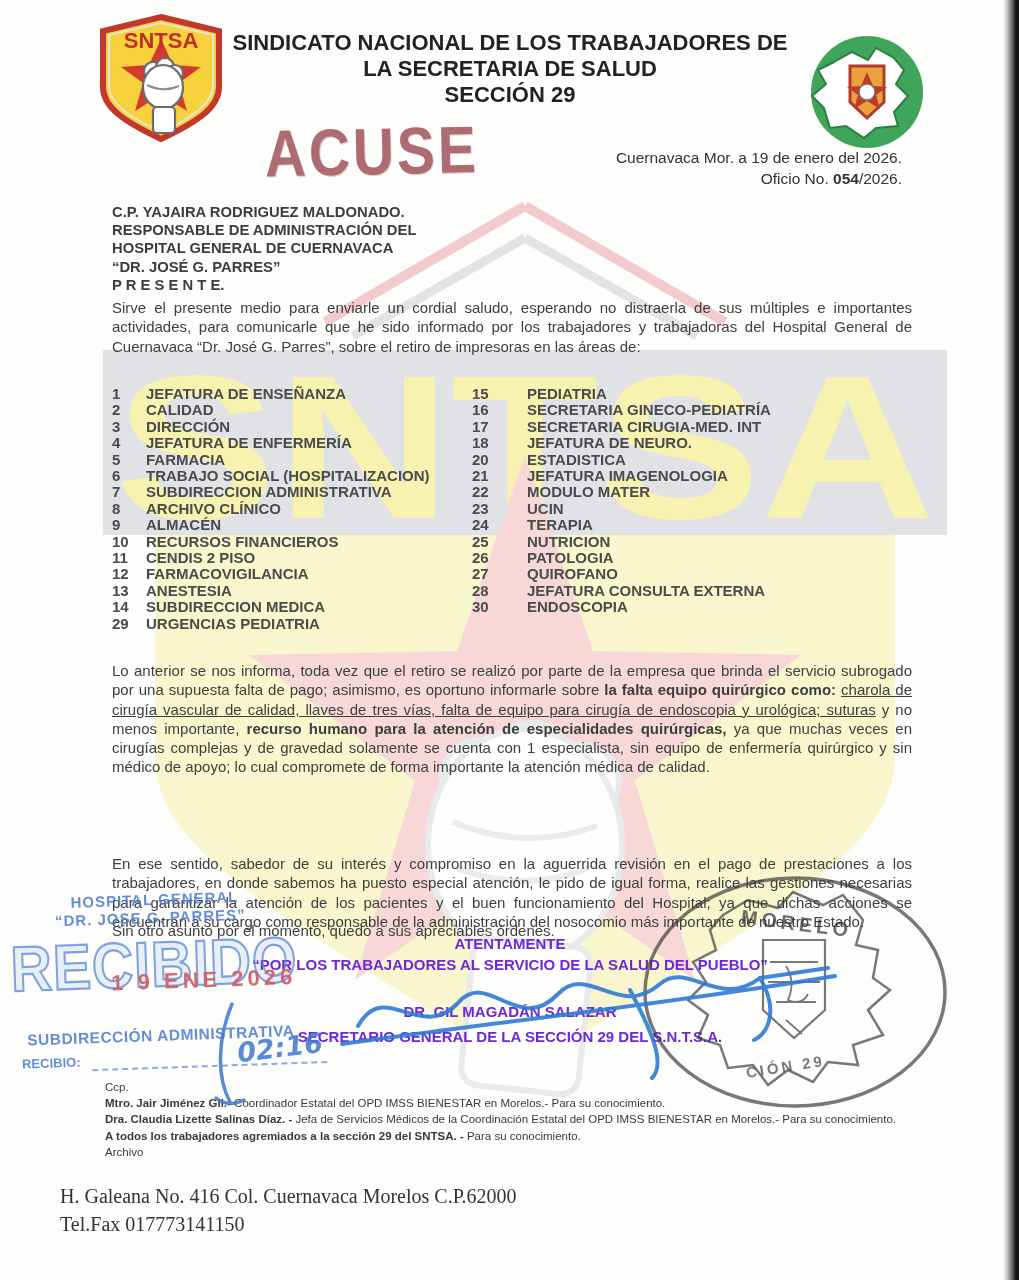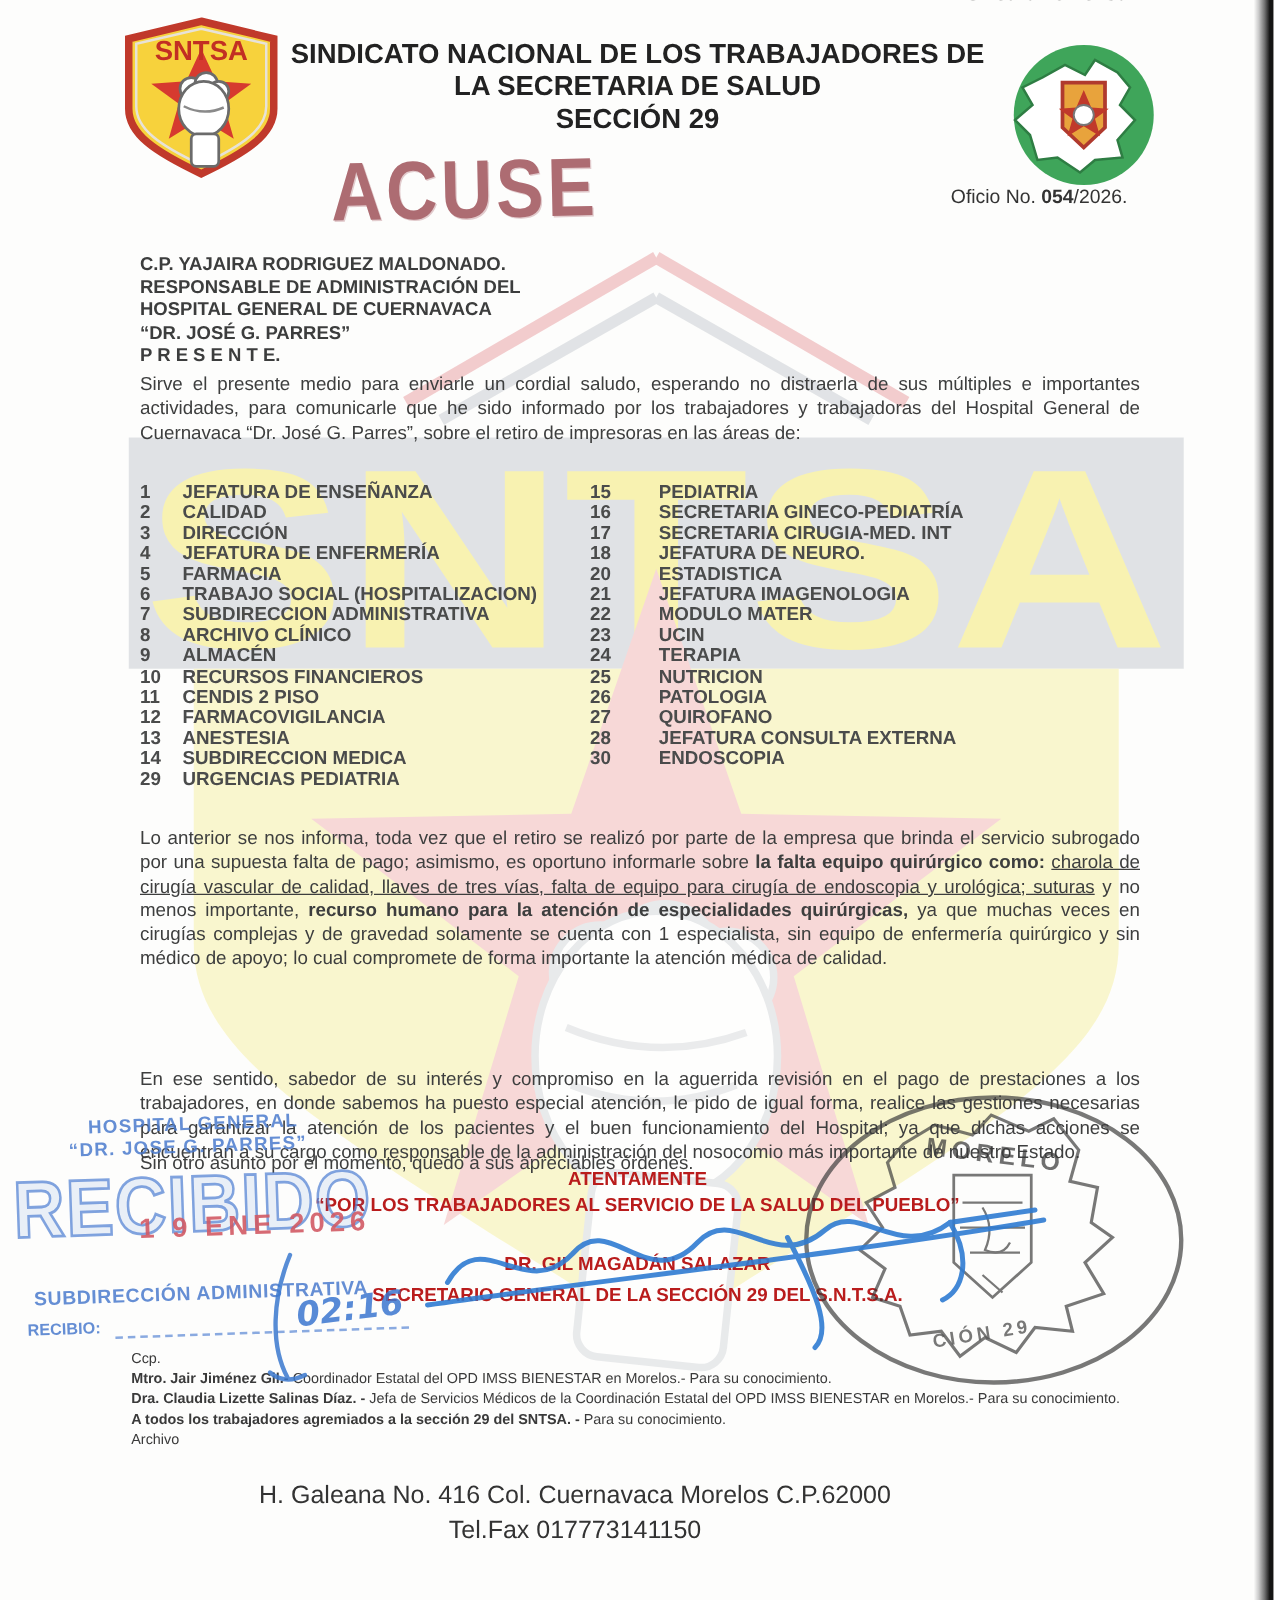--- a/index.html
+++ b/index.html
@@ -24,30 +24,30 @@
   .p3{top:844px;margin-top:10px;}
   .closing{top:921px;text-align:left;}
   
   .col{top:386px;font-weight:700;font-size:15px;line-height:16.4px;color:#4a4b4b;}
   .col-left{left:112px;width:360px;}
   .col-right{left:472px;width:440px;}
   .row{display:flex;}
   .row .num{flex:0 0 34px;}
   .col-right .row .num{flex:0 0 55px;}
   
-  .sigline{left:110px;width:800px;text-align:center;font-weight:700;font-size:15px;color:#b91c1c;}
+  .sigline{left:110px;width:800px;text-align:center;font-weight:700;font-size:15px;color:#6d28d9;}
   .salutation{top:935px;}
   .motto{top:956px;}
   .sig-name{top:1003px;}
   .sig-title{top:1028px;}
   
   .ccp{left:105px;top:1079px;width:850px;font-size:11.5px;line-height:16.2px;color:#3a3a3a;}
   
-  .footer{left:60px;top:1182px;width:800px;text-align:center;
-    font-family:Liberation Sans, sans-serif;font-size:20px;line-height:28px;color:#333;}
+  .footer{left:60px;top:1182px;width:800px;text-align:left;
+    font-family:Liberation Serif, serif;font-size:20px;line-height:28px;color:#333;}
   
   .recibido{left:8px;top:890px;width:345px;height:205px;transform:rotate(-2deg);transform-origin:left top;
     color:rgba(74,122,205,.85);z-index:6;}
   .recibido .hosp1{left:62px;top:6px;font-size:15px;font-weight:700;letter-spacing:1px;}
   .recibido .hosp2{left:46px;top:24px;font-size:15px;font-weight:700;letter-spacing:1px;}
   .recibido .bigword{left:0px;top:42px;width:345px;font-size:57px;font-weight:800;letter-spacing:1px;
     color:rgba(90,138,215,.12);-webkit-text-stroke:2px rgba(88,134,212,.75);transform:scaleY(1.12);transform-origin:top left;}
   .recibido .rdate{left:100px;top:84px;font-size:22px;font-weight:700;letter-spacing:4px;color:rgba(210,90,100,.9);}
   .recibido .dept{left:14px;top:142px;font-size:15.5px;font-weight:700;letter-spacing:.5px;}
   .recibido .reclabel{left:8px;top:167px;font-size:13px;font-weight:700;}
@@ -121,20 +121,21 @@
 
   <div class="abs union-title">
     <div>SINDICATO NACIONAL DE LOS TRABAJADORES DE</div>
     <div>LA SECRETARIA DE SALUD</div>
     <div>SECCIÓN 29</div>
   </div>
 
   <div class="abs acuse">ACUSE</div>
 
   <div class="abs dateline">
+    <div>Cuernavaca Mor. a 19 de enero del 2026.</div>
     <div><span>Oficio No. </span><span style="font-weight: 700;">054</span><span>/2026.</span></div>
   </div>
 
   <div class="abs addressee">
     <div>C.P. YAJAIRA RODRIGUEZ MALDONADO.</div>
     <div>RESPONSABLE DE ADMINISTRACIÓN DEL</div>
     <div>HOSPITAL GENERAL DE CUERNAVACA</div>
     <div>“DR. JOSÉ G. PARRES”</div>
     <div>P R E S E N T E.</div>
   </div>

